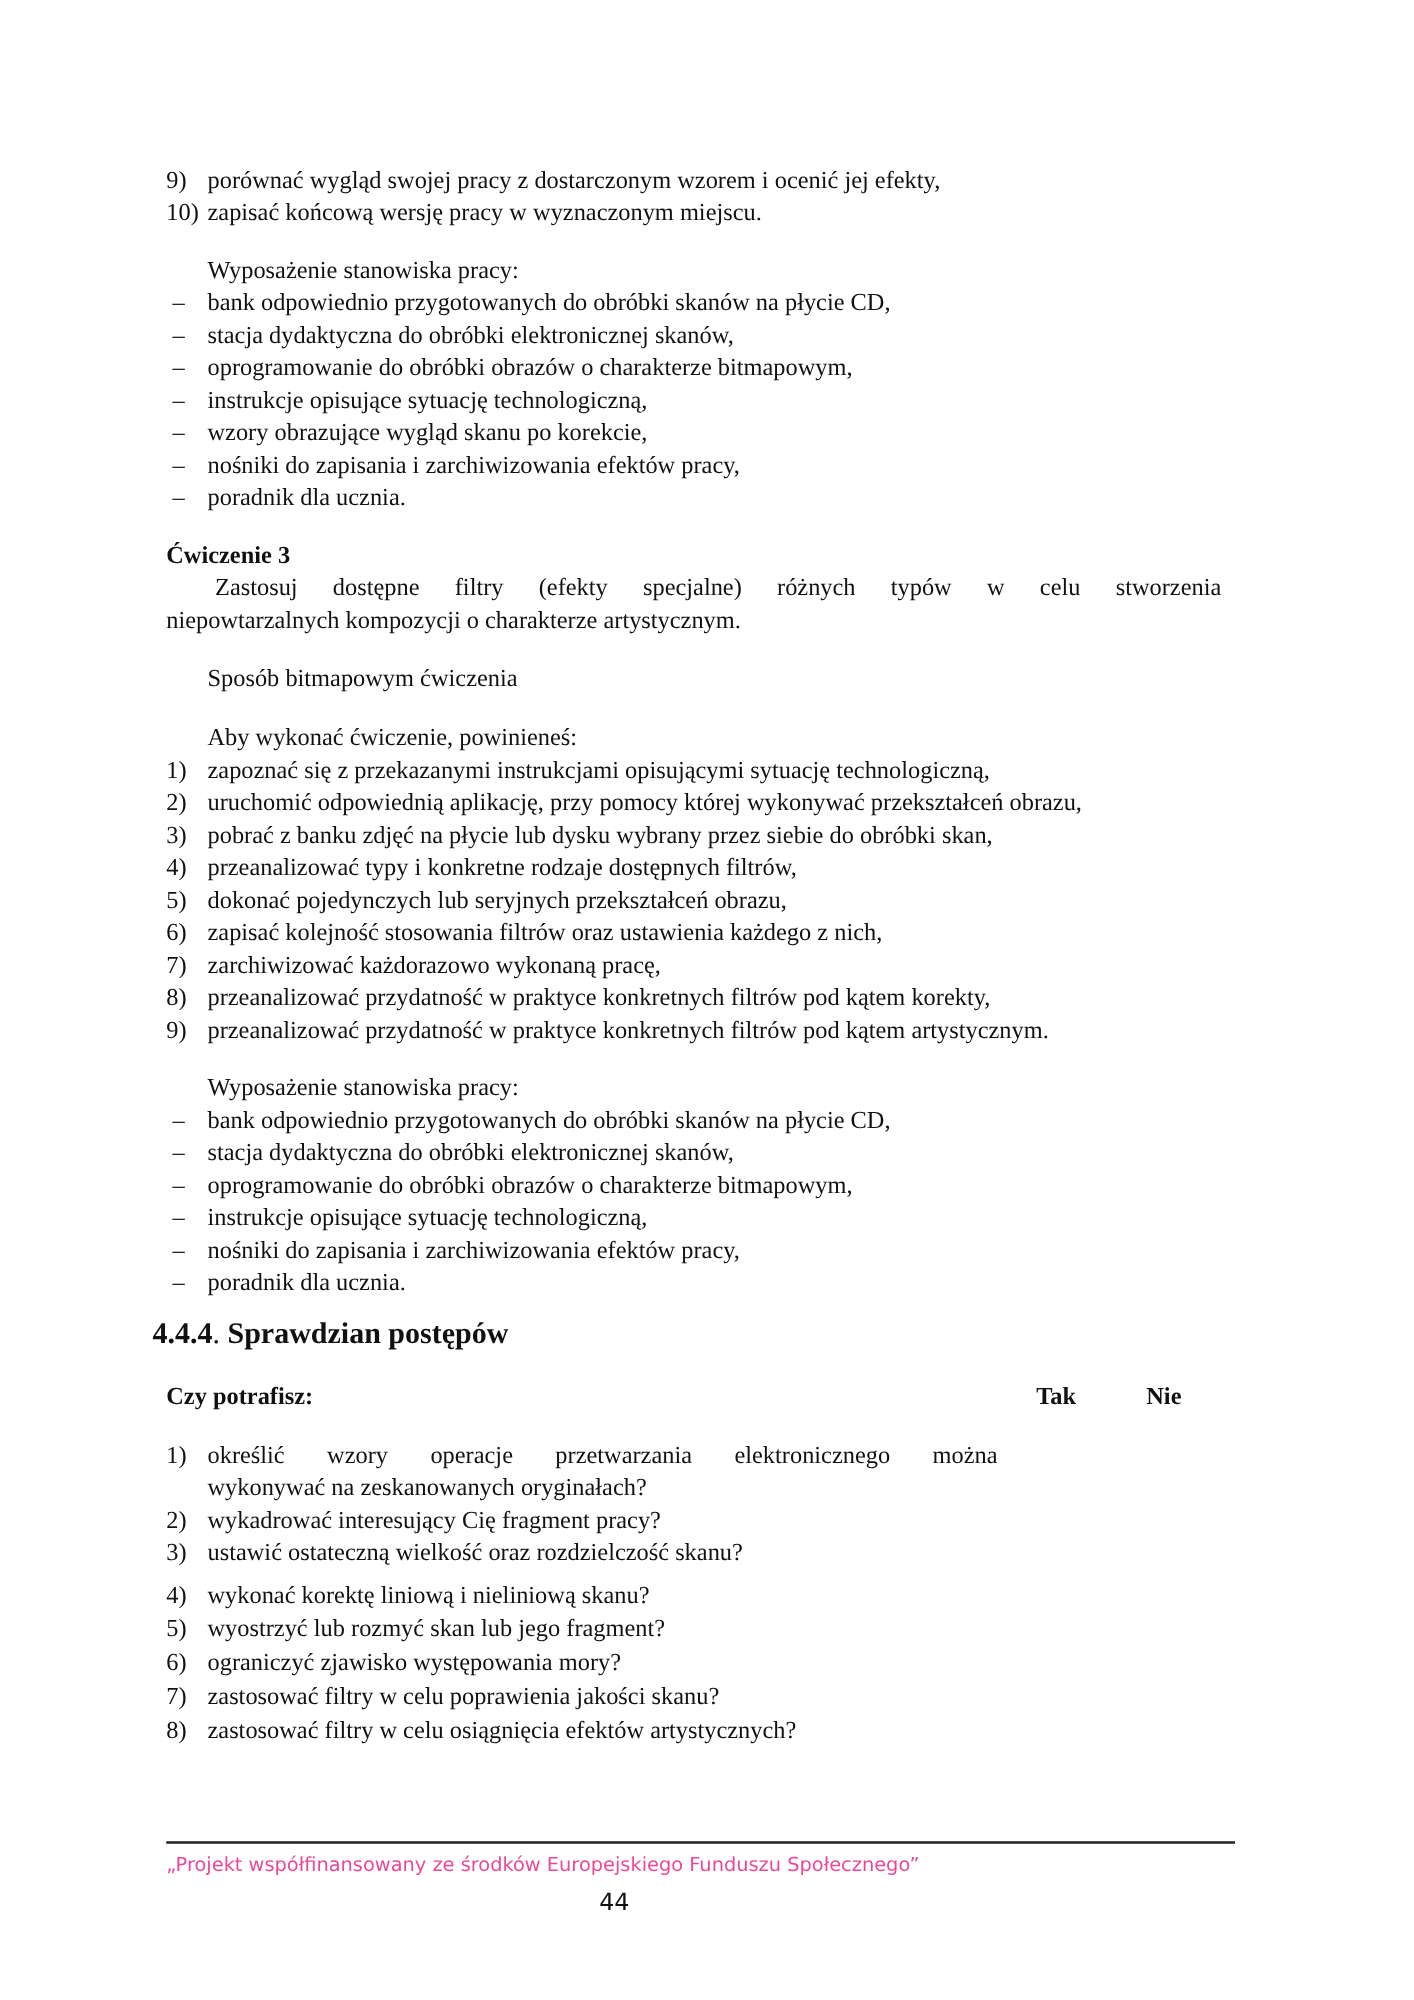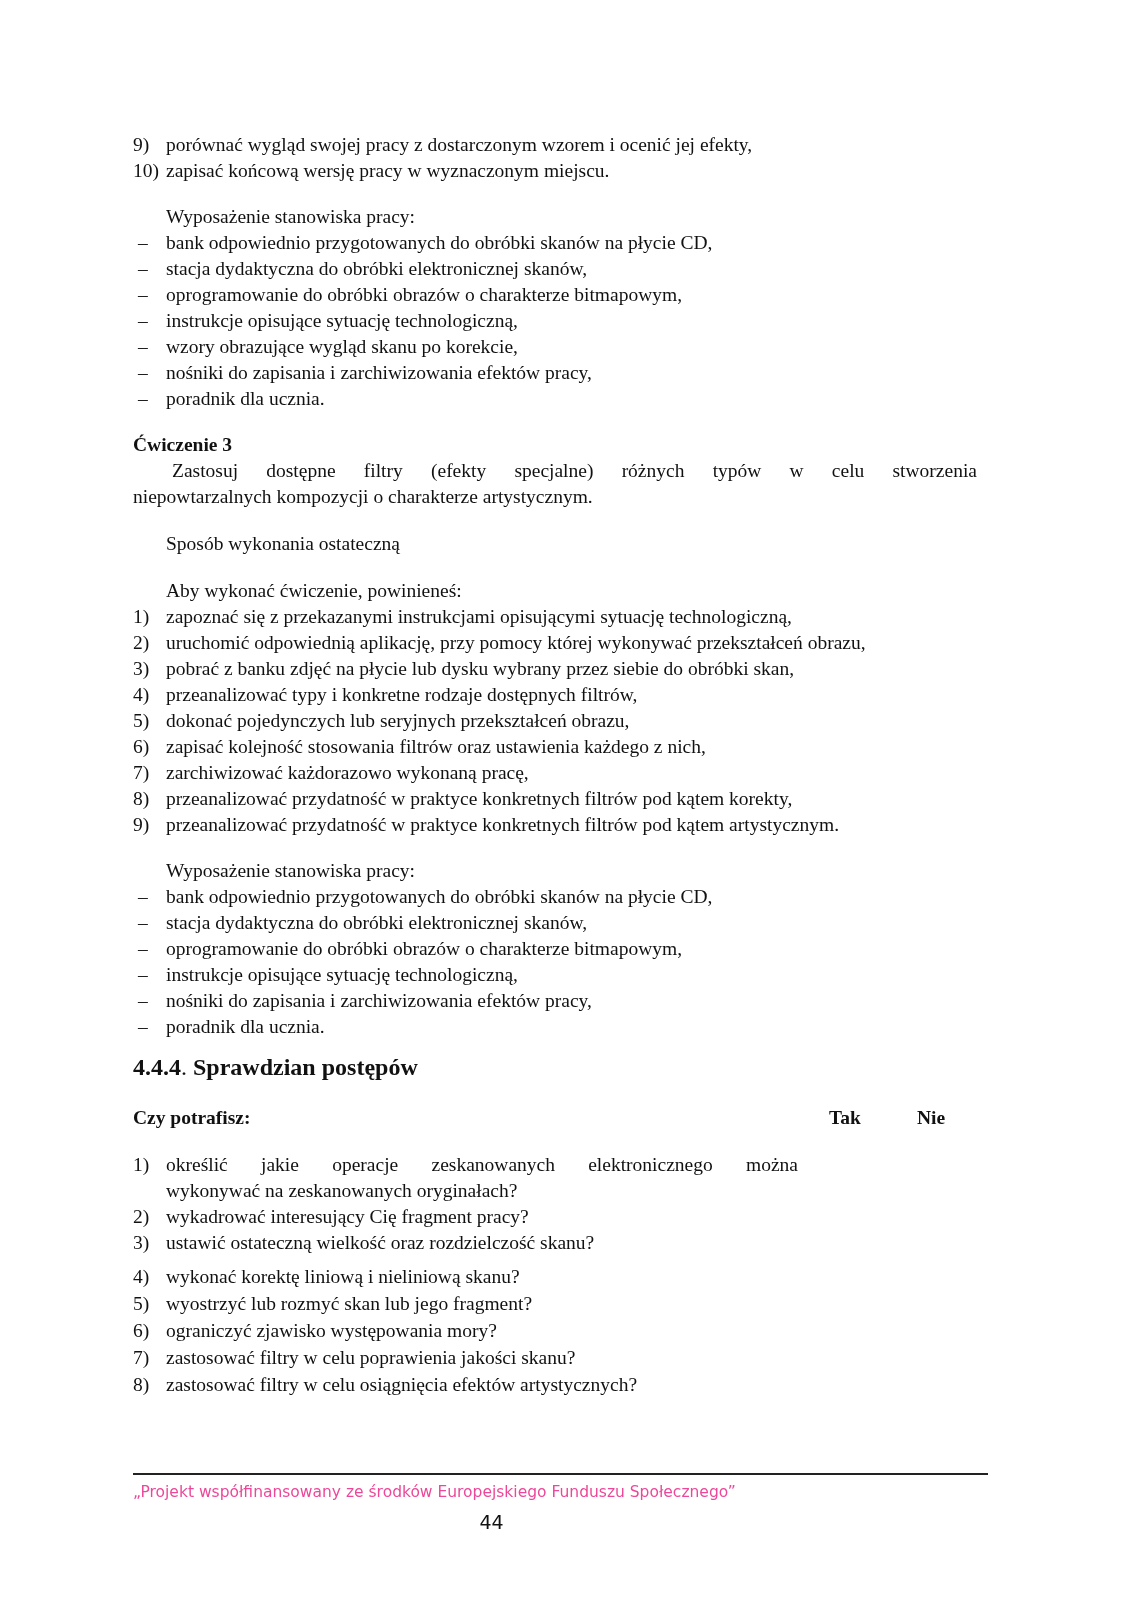--- a/index.html
+++ b/index.html
@@ -52,21 +52,21 @@
 
   <div class="line dash" style="top:387px;">–</div>
   <div class="line txt" style="top:387px;white-space:nowrap;">poradnik dla ucznia.</div>
 </div>
 
 <div>
   <div class="line bold" style="top:433px;left:133px;white-space:nowrap;">Ćwiczenie 3</div>
   <div class="line justify" style="top:459px;left:172px;width:805px;">Zastosuj dostępne filtry (efekty specjalne) różnych typów w celu stworzenia</div>
   <div class="line" style="top:485px;left:133px;white-space:nowrap;">niepowtarzalnych kompozycji o charakterze artystycznym.</div>
 
-  <div class="line" style="top:532px;left:166px;white-space:nowrap;">Sposób wykonania ostateczną</div>
+  <div class="line" style="top:532px;left:166px;white-space:nowrap;">Sposób bitmapowym ćwiczenia</div>
   <div class="line" style="top:579px;left:166px;white-space:nowrap;">Aby wykonać ćwiczenie, powinieneś:</div>
 
   <div>
     <div class="line num" style="top:605px;">1)</div>
     <div class="line txt" style="top:605px;white-space:nowrap;">zapoznać się z przekazanymi instrukcjami opisującymi sytuację technologiczną,</div>
 
     <div class="line num" style="top:631px;">2)</div>
     <div class="line txt" style="top:631px;white-space:nowrap;">uruchomić odpowiednią aplikację, przy pomocy której wykonywać przekształceń obrazu,</div>
 
     <div class="line num" style="top:657px;">3)</div>
@@ -108,32 +108,32 @@
   <div class="line txt" style="top:963px;white-space:nowrap;">instrukcje opisujące sytuację technologiczną,</div>
 
   <div class="line dash" style="top:989px;">–</div>
   <div class="line txt" style="top:989px;white-space:nowrap;">nośniki do zapisania i zarchiwizowania efektów pracy,</div>
 
   <div class="line dash" style="top:1015px;">–</div>
   <div class="line txt" style="top:1015px;white-space:nowrap;">poradnik dla ucznia.</div>
 </div>
 
 <div>
-  <div class="abs h444" style="top:1054px;left:133px;">
+  <div class="abs h444" style="top:1054px;left:122px;">
     <span>4.4.4</span><span style="font-weight:normal;">.</span>
     <span>Sprawdzian postępów</span>
   </div>
 
   <div class="line bold" style="top:1106px;left:133px;white-space:nowrap;">Czy potrafisz:</div>
   <div class="line bold" style="top:1106px;left:829px;white-space:nowrap;">Tak</div>
   <div class="line bold" style="top:1106px;left:917px;white-space:nowrap;">Nie</div>
 
   <div>
     <div class="line num" style="top:1153px;">1)</div>
-    <div class="line txt justify" style="top:1153px;width:632px;">określić jakie operacje zeskanowanych elektronicznego można</div>
+    <div class="line txt justify" style="top:1153px;width:632px;">określić wzory operacje przetwarzania elektronicznego można</div>
     <div class="line txt" style="top:1179px;white-space:nowrap;">wykonywać na zeskanowanych oryginałach?</div>
 
     <div class="line num" style="top:1205px;">2)</div>
     <div class="line txt" style="top:1205px;white-space:nowrap;">wykadrować interesujący Cię fragment pracy?</div>
 
     <div class="line num" style="top:1231px;">3)</div>
     <div class="line txt" style="top:1231px;white-space:nowrap;">ustawić ostateczną wielkość oraz rozdzielczość skanu?</div>
 
     <div class="line num" style="top:1265px;">4)</div>
     <div class="line txt" style="top:1265px;white-space:nowrap;">wykonać korektę liniową i nieliniową skanu?</div>

